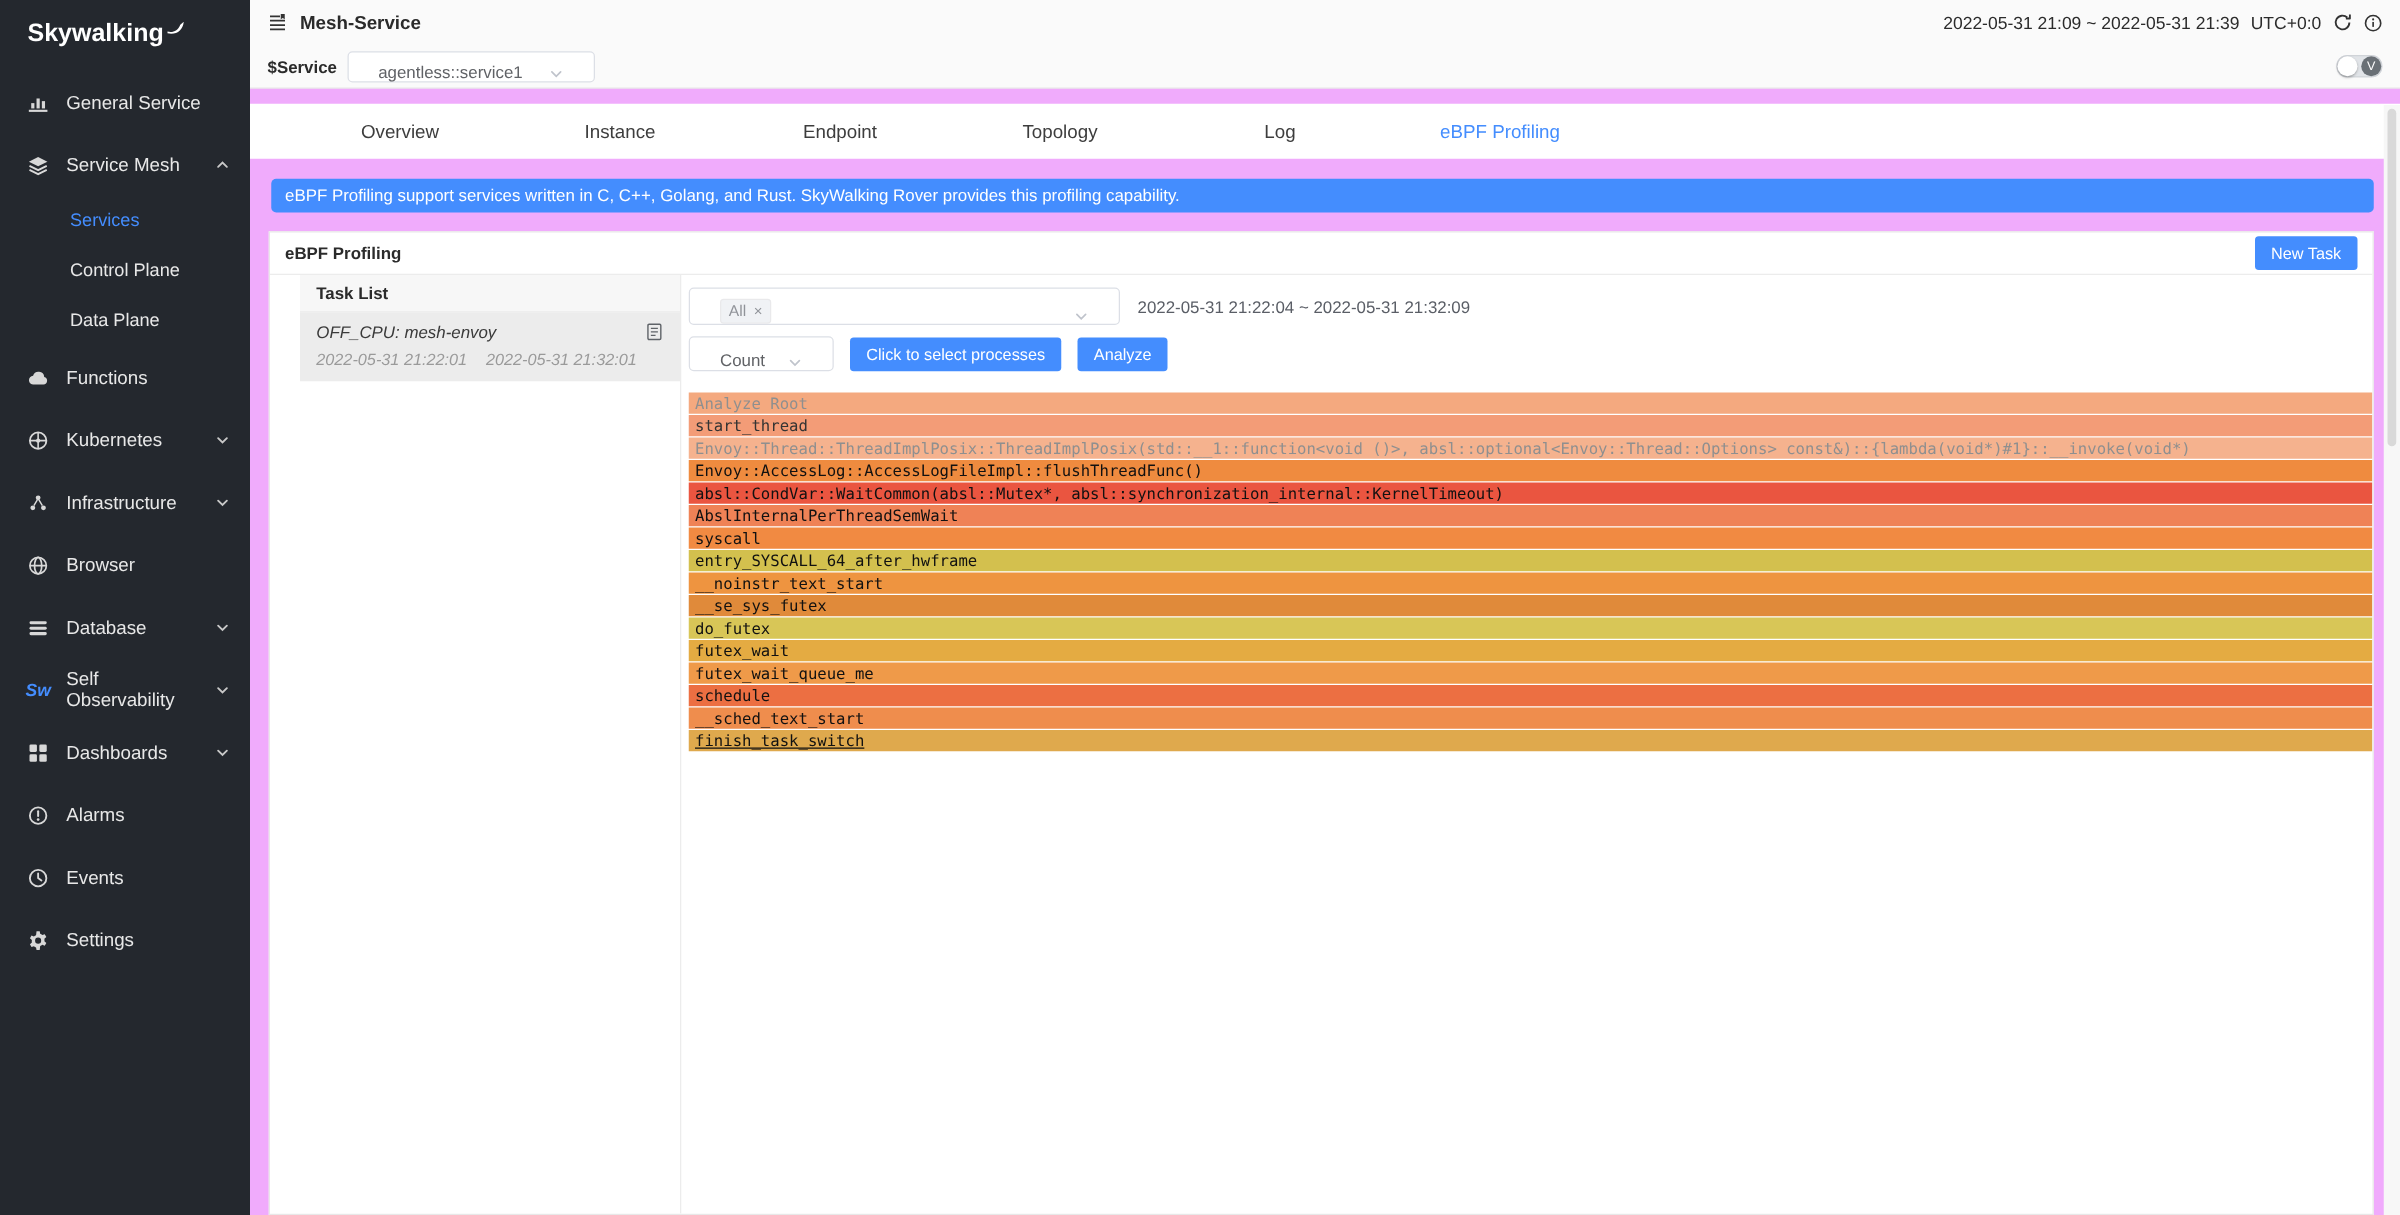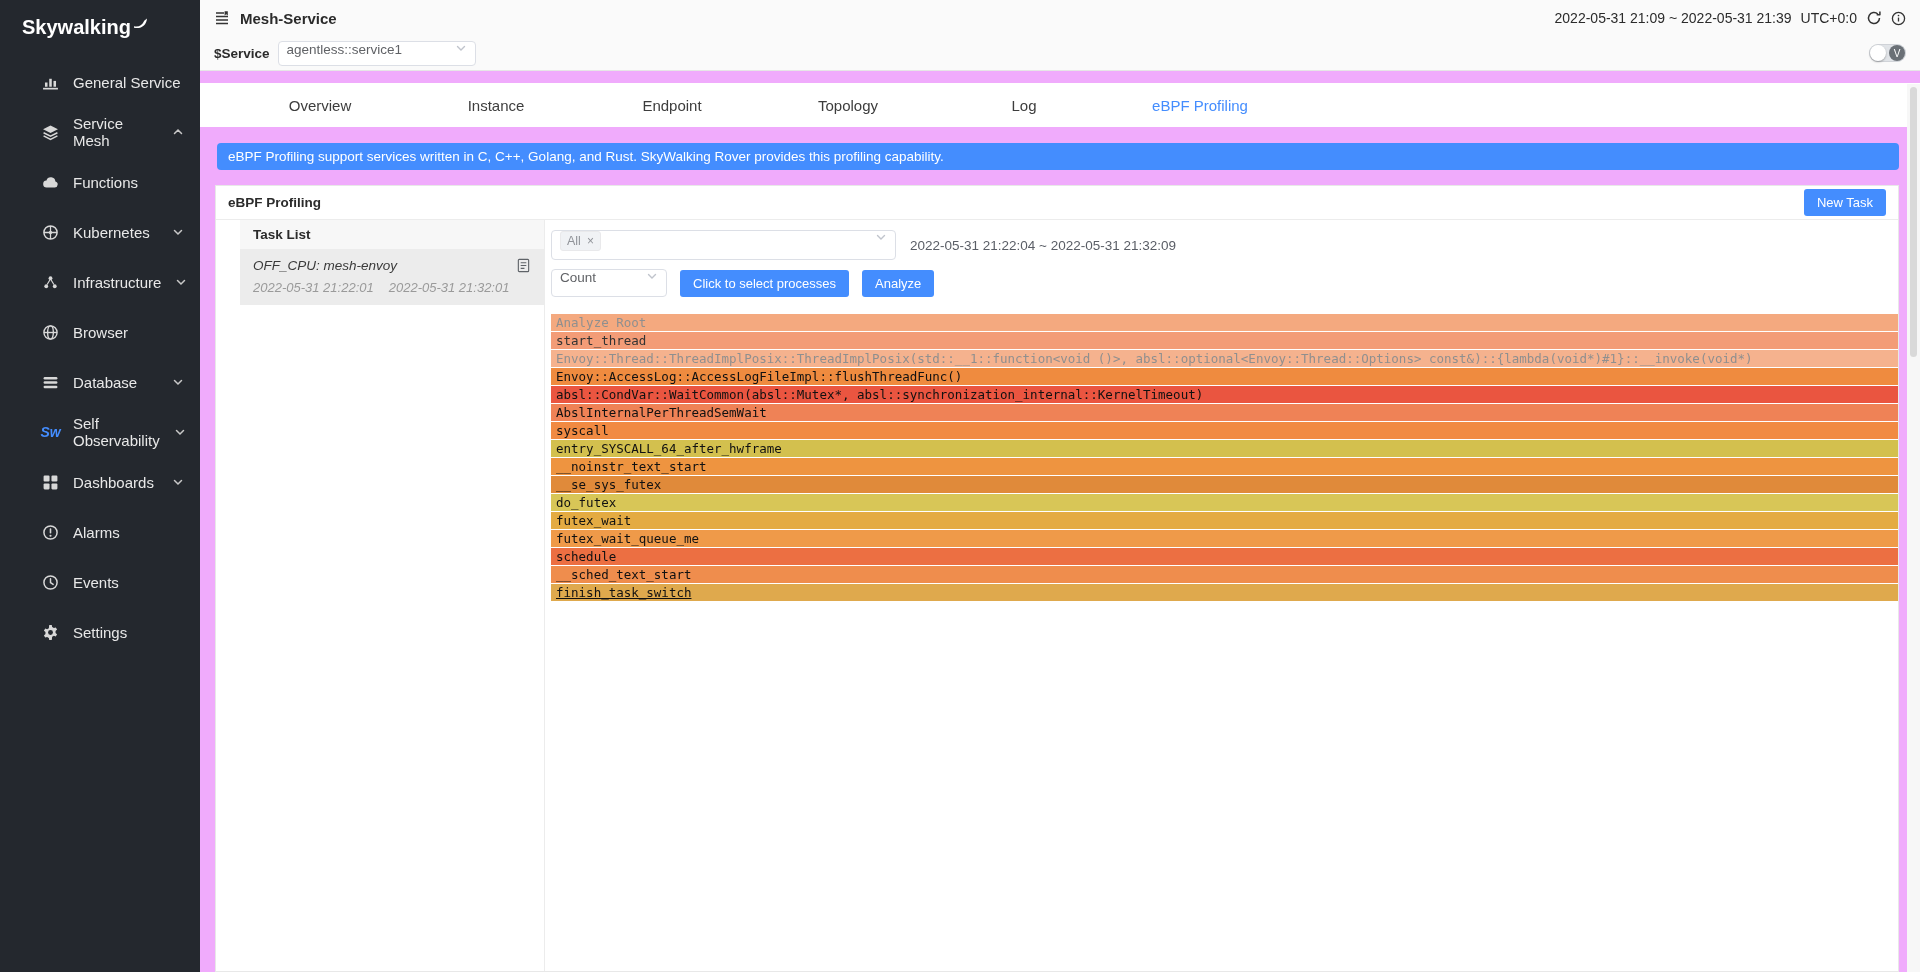--- a/index.html
+++ b/index.html
@@ -6,36 +6,36 @@
   * { box-sizing: border-box; margin: 0; padding: 0; }
   html,body { width:1920px; height:972px; }
   body {
     font-family:"Liberation Sans", sans-serif;
     background:#ececec; overflow:hidden; position:relative; color:#333;
   }
   
   .sidebar { position:absolute; left:0; top:0; width:200px; height:972px; background:#24282e; z-index:20; }
   .logo { display:flex; align-items:center; gap:2px; padding:16px 0 10px 22px; color:#fff; font-size:20px; font-weight:bold; }
   .logo .wing { margin-top:-8px; }
-  .nav { margin-top:8px;padding-left:20px; }
+  .nav { margin-top:8px; }
   .nav-item { height:50px; display:flex; align-items:center; padding:0 16px 0 22px; gap:14px; font-size:15px; color:#e8e8e8; cursor:pointer; }
   .nav-icon { width:17px; height:17px; display:flex; align-items:center; justify-content:center; color:#d8d8d8; flex:none; }
   .nav-chevron { margin-left:auto; color:#c8c8c8; display:flex; }
   .subnav .subnav-item { height:40px; line-height:40px; padding-left:56px; font-size:14.5px; color:#e8e8e8; cursor:pointer; }
   .subnav .subnav-item.active { color:#448dfe; }
   .sw-logo { font-weight:bold; font-style:italic; font-size:14px; color:#448dfe; }
   
   .main { margin-left:200px; height:972px; display:flex; flex-direction:column; }
   .topbar { height:36px; background:#fafafa; display:flex; align-items:center; padding:0 14px; gap:10px; flex:none; }
   .topbar-title { font-size:15px; font-weight:bold; color:#2b2b2b; }
   .topbar-right { margin-left:auto; display:flex; align-items:center; gap:9px; font-size:14px; color:#2b2b2b; }
   .icon-btn { display:flex; align-items:center; cursor:pointer; }
   .servicebar { height:35px; background:#fafafa; display:flex; align-items:center; padding:0 14px; gap:8px; border-bottom:1px solid #e6e6e6; flex:none; }
   .service-label { font-size:13.5px; font-weight:bold; color:#2b2b2b; }
-  .select-box { background:#fff; border:1px solid #dcdfe6; border-radius:4px; display:flex; align-items:flex-start; padding:0 8px; color:#606266; font-size:13.5px; cursor:pointer; }
+  .select-box { background:#fff; border:1px solid #dcdfe6; border-radius:4px; display:flex; align-items:flex-end; padding:0 24px; color:#606266; font-size:13.5px; cursor:pointer; }
   .service-select { width:198px; height:25px; }
   .select-chevron { margin-left:auto; color:#c0c4cc; display:flex; }
   .toggle { margin-left:auto; width:37px; height:18px; border-radius:10px; background:#e1e4e8; position:relative; cursor:pointer; box-shadow:inset 0 0 0 1px #d0d3d8; }
   .toggle .knob { position:absolute; left:1px; top:1px; width:16px; height:16px; border-radius:50%; background:#fff; box-shadow:0 1px 2px rgba(0,0,0,.3); }
   .toggle .badge { position:absolute; right:1px; top:1px; width:16px; height:16px; border-radius:50%; background:#6a7076; color:#fff; font-size:10px; display:flex; align-items:center; justify-content:center; }
   .content { flex:1; background:#f0abfc; display:flex; flex-direction:column; overflow:hidden; }
   
   .tabbar { margin-top:12px; height:44px; background:#fff; display:flex; align-items:center; padding-left:32px; flex:none; }
   .tab { width:176px; text-align:center; font-size:15px; color:#3d3d3d; cursor:pointer; }
   .tab.active { color:#448dfe; }
@@ -102,20 +102,25 @@
             <path fill="none" stroke="currentColor" stroke-width="1.4" d="M1.5 8.2 8 11.4l6.5-3.2M1.5 11.2 8 14.4l6.5-3.2"></path>
           </svg>
       </span>
       <span>Service Mesh</span>
       <span class="nav-chevron">
         <svg width="12" height="12" viewBox="0 0 12 12" fill="none" stroke="currentColor" stroke-width="1.5" stroke-linecap="round">
             <path d="M2.5 7.5 6 4l3.5 3.5"></path>
           </svg>
       </span>
     </div>
+    <div class="subnav">
+      <div class="subnav-item active">Services</div>
+      <div class="subnav-item">Control Plane</div>
+      <div class="subnav-item">Data Plane</div>
+    </div>
 
     <div class="nav-item">
       <span class="nav-icon">
         <svg viewBox="0 0 16 16" width="17" height="17" fill="currentColor">
             <path d="M12.6 7.1a4.3 4.3 0 0 0-8.4-.9A3.3 3.3 0 0 0 4.6 12.8h7.4a2.9 2.9 0 0 0 .6-5.7z"></path>
           </svg>
       </span>
       <span>Functions</span>
     </div>
 

